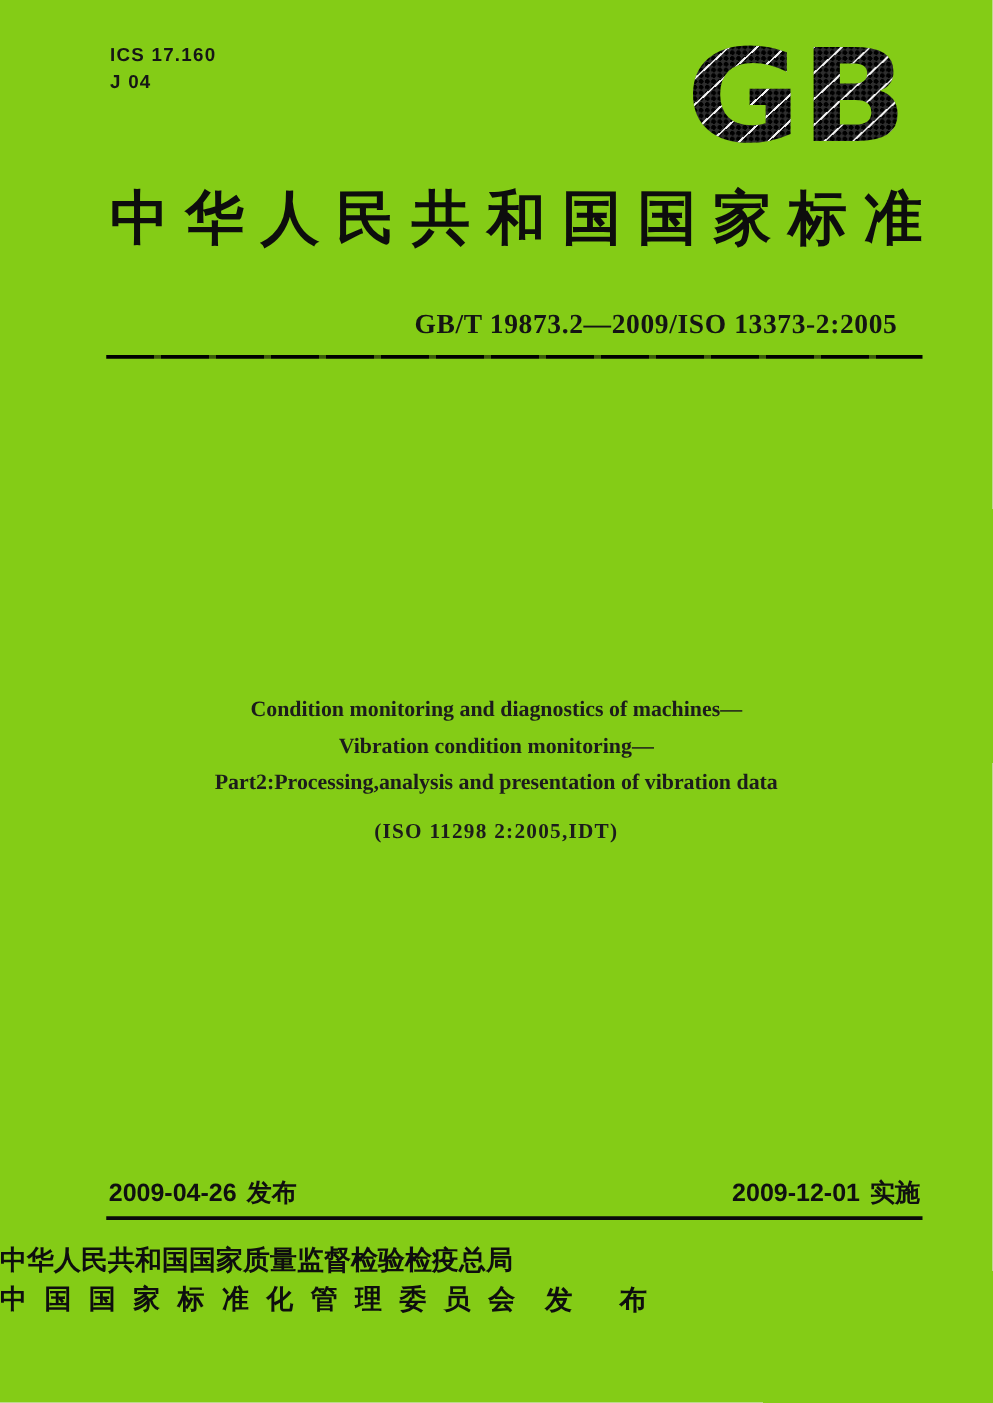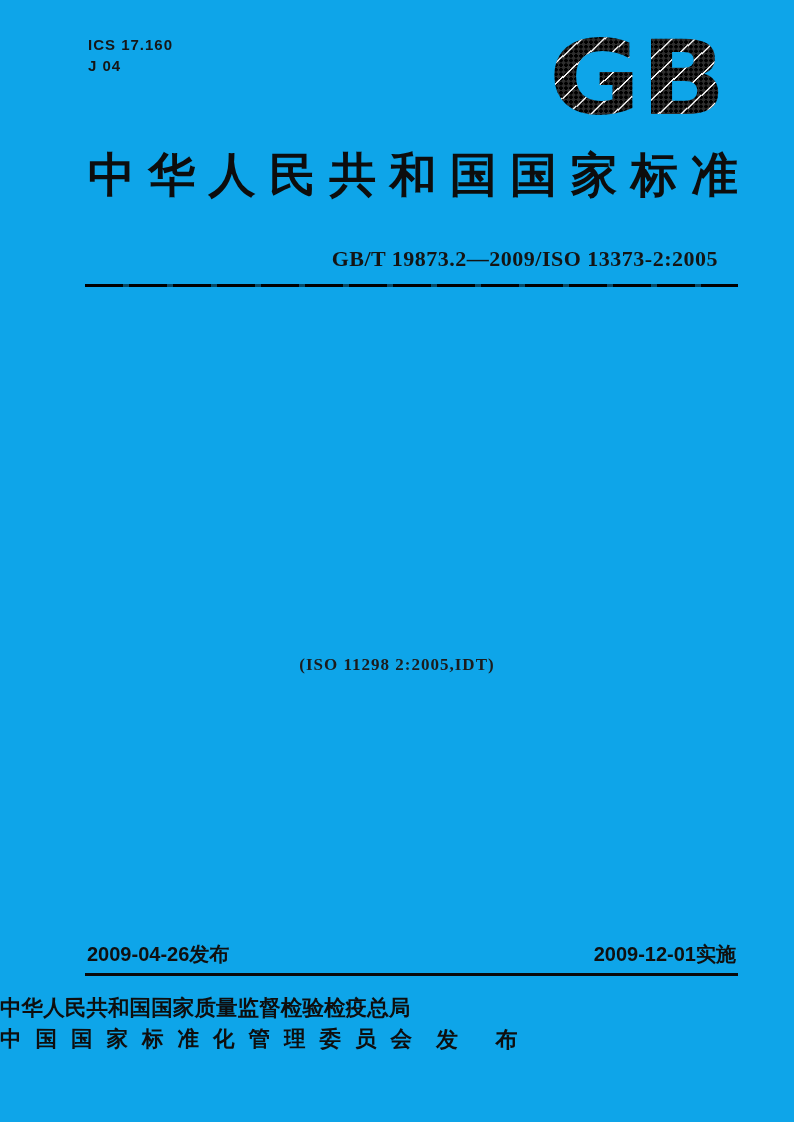--- a/index.html
+++ b/index.html
@@ -2,21 +2,21 @@
 <html><head>
 <meta charset="utf-8">
 <style>
   * { margin: 0; padding: 0; box-sizing: border-box; }
   html, body { background: #e8e8e8; }
   .page {
     position: relative;
     width: 794px;
     height: 1122px;
     margin: 0 auto;
-    background: #0ea5e9;
+    background: #84cc16;
     color: #111;
     font-family: "Liberation Serif", serif;
     overflow: hidden;
   }
 
   
   .top-meta {
     position: absolute;
     top: 34px;
     left: 88px;
@@ -135,21 +135,21 @@
     justify-content: space-between;
     align-items: baseline;
     font-family: "Liberation Sans", sans-serif;
     font-weight: bold;
     font-size: 20px;
     color: #101010;
     border-bottom: 3px solid #0a0a0a;
     padding: 0 2px 5px 2px;
   }
   .date-cell { white-space: nowrap; }
-  .date-cell .verb { font-family: "Liberation Serif", serif; }
+  .date-cell .verb { margin-left: 8px; font-family: "Liberation Serif", serif; }
 
   
   .footer {
     position: absolute;
     top: 993px;
     left: 0;
     width: 100%;
     display: flex;
     justify-content: flex-start;
     align-items: center;
@@ -204,20 +204,25 @@
       <span>家</span>
       <span>标</span>
       <span>准</span>
     </div>
 
   <div class="std-number">GB/T 19873.2—2009/ISO 13373-2:2005</div>
 
   <div class="masthead-rule"></div>
 
 
+  <div class="title-en">
+    <div>Condition monitoring and diagnostics of machines—</div>
+    <div>Vibration condition monitoring—</div>
+    <div>Part2:Processing,analysis and presentation of vibration data</div>
+  </div>
 
   <div class="iso-ref">(ISO 11298 2:2005,IDT)</div>
 
   <div class="dates-row">
     <div class="date-cell">
       <span>2009-04-26</span><span class="verb">发布</span>
     </div>
     <div class="date-cell">
       <span>2009-12-01</span><span class="verb">实施</span>
     </div>

